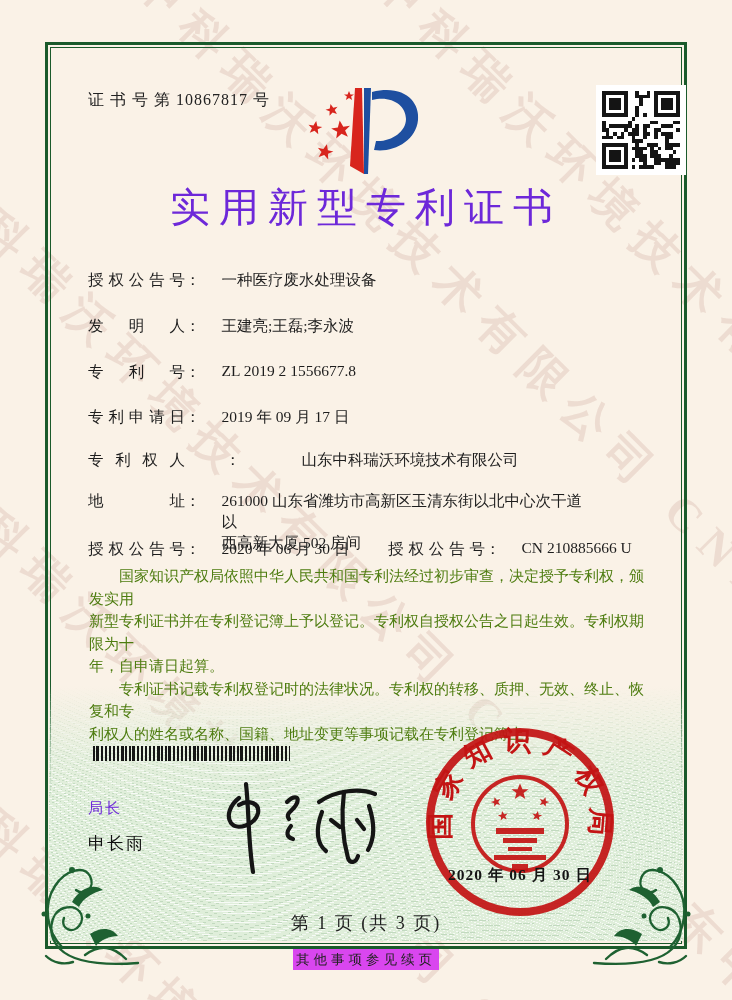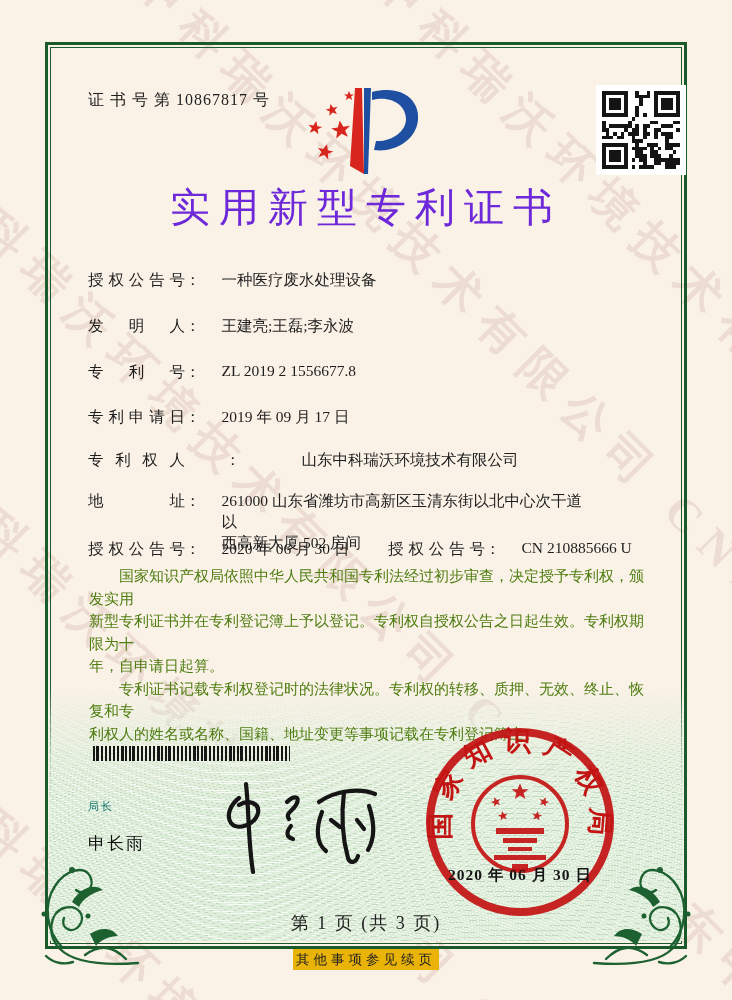--- a/index.html
+++ b/index.html
@@ -48,32 +48,32 @@
     position:absolute;left:89px;top:565px;width:560px;
     font-size:15px;line-height:22.5px;color:#4d7c0f;
   }
   .body-text p{margin:0;text-indent:2em;white-space:pre-line;}
   .barcode{
     position:absolute;left:93px;top:746px;width:197px;height:15px;
     background-image:
       repeating-linear-gradient(90deg,#161616 0 2px,rgba(0,0,0,0) 2px 4px),
       repeating-linear-gradient(90deg,rgba(0,0,0,0) 0 3px,#161616 3px 4px,rgba(0,0,0,0) 4px 9px);
   }
-  .director-label{position:absolute;left:88px;top:799px;font-size:11px;letter-spacing:2px;color:#0f766e;text-align:right;}
+  .director-label{position:absolute;left:88px;top:799px;font-size:15px;letter-spacing:2px;color:#6d28d9;text-align:right;}
   .director-name{position:absolute;left:88px;top:832px;font-size:17px;letter-spacing:2px;color:#111;}
   .signature{position:absolute;left:203px;top:768px;width:195px;height:112px;}
   .seal{position:absolute;left:424px;top:726px;width:192px;height:192px;}
   .seal svg{width:100%;height:100%;display:block;}
   .seal-date{
     position:absolute;left:424px;top:865px;width:192px;text-align:center;
     font-size:15.5px;font-weight:bold;color:#141414;letter-spacing:1px;
   }
   .page-num{position:absolute;left:0;top:911px;width:100%;text-align:center;font-size:18px;letter-spacing:2px;color:#222;}
   .note{position:absolute;left:0;top:951px;width:100%;text-align:center;font-size:13.5px;}
-  .note span{background:#eab308;padding:3px 3px;letter-spacing:4px;color:#222;}
+  .note span{background:#d946ef;padding:3px 3px;letter-spacing:4px;color:#222;}
   .flourish{position:absolute;width:112px;height:120px;}
   .flourish.fl-left{left:28px;top:848px;}
   .flourish.fl-right{left:592px;top:848px;transform:scaleX(-1);}
   .flourish svg{width:100%;height:100%;display:block;}
 </style>
 </head>
 <body>
 
 <div class="page">
 

